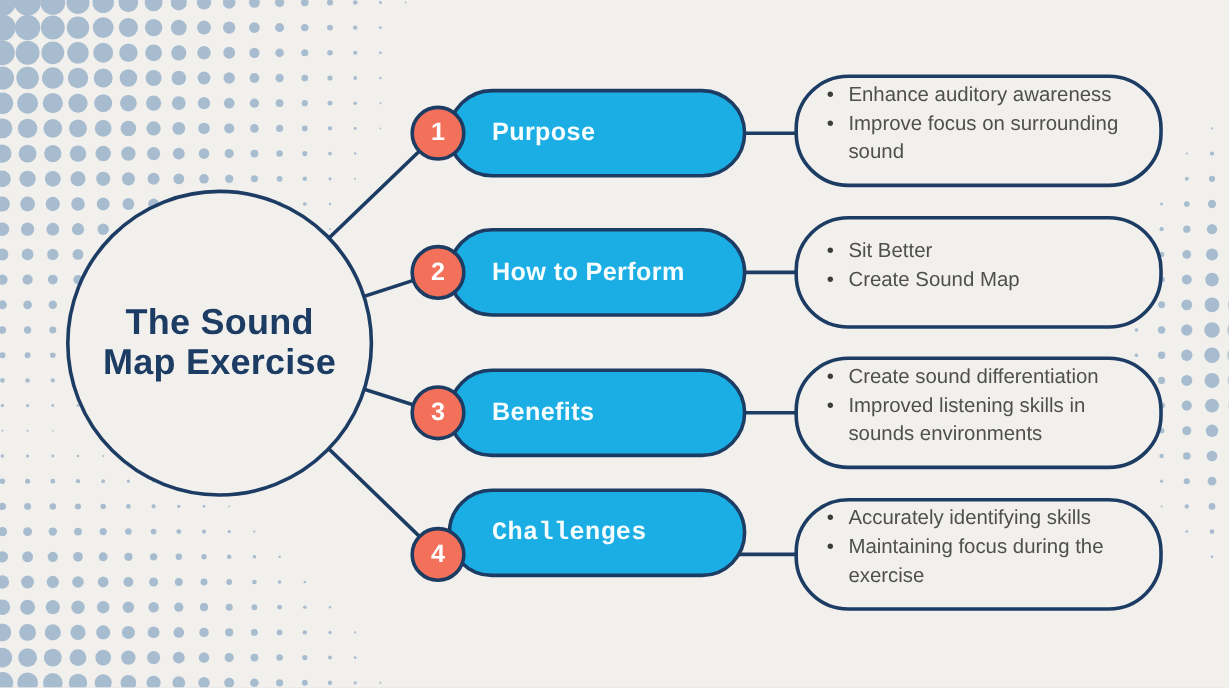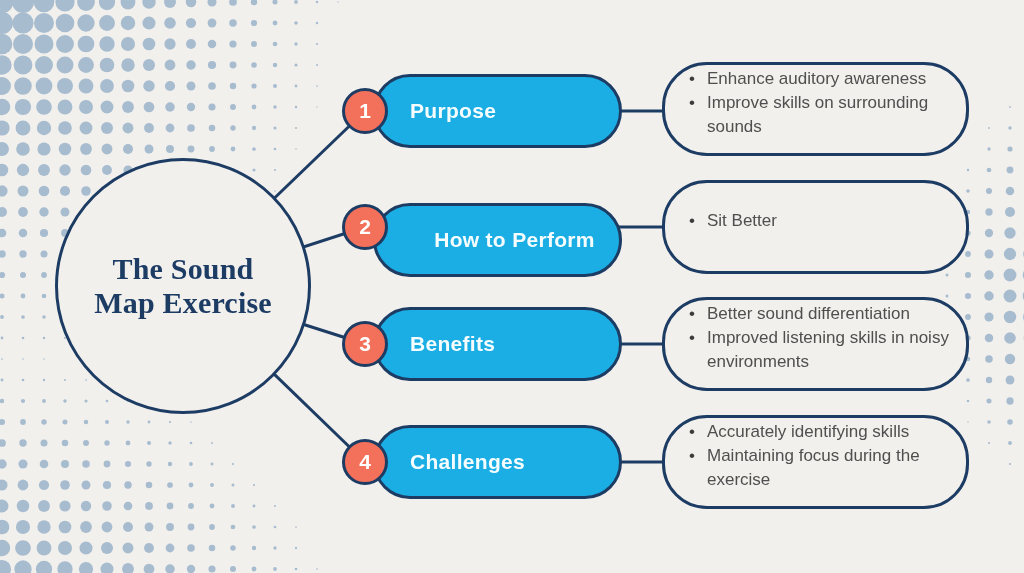--- a/index.html
+++ b/index.html
@@ -23,21 +23,20 @@
   #connectors line{stroke:var(--navy);stroke-width:3;}
 
   .center-circle{
     position:absolute;left:55px;top:158px;
     width:250px;height:250px;
     background:var(--background);
     border:3px solid var(--navy);
     border-radius:50%;
     display:flex;flex-direction:column;align-items:center;justify-content:center;
     text-align:center;
-    font-family:Liberation Serif, serif;
   }
   .center-title{
     color:var(--navy);
     font-size:30px;font-weight:bold;line-height:34px;
     letter-spacing:.2px;
   }
 
   .pill{
     position:absolute;left:373px;width:249px;height:74px;
     background:var(--cyan);
@@ -75,23 +74,23 @@
     font-size:17px;line-height:24px;
     padding-left:20px;
   }
   .detail-box li::before{
     content:"\2022";
     position:absolute;left:2px;top:0;
     color:#3c3c3c;
   }
   
   .pill.r1{top:74px;}  .badge.r1{top:88px;}  .detail-box.r1{top:62px;}
-  .pill.r2{top:203px;justify-content:center;} .badge.r2{top:204px;} .detail-box.r2{top:180px;}
+  .pill.r2{top:190px;} .badge.r2{top:204px;} .detail-box.r2{top:180px;}
   .pill.r3{top:307px;} .badge.r3{top:321px;} .detail-box.r3{top:297px;}
-  .pill.r4{top:425px;} .badge.r4{top:439px;} .detail-box.r4{top:415px;}
+  .pill.r4{top:407px;font-family:Liberation Mono, monospace;} .badge.r4{top:439px;} .detail-box.r4{top:415px;}
 </style>
 </head>
 <body>
 
 <div id="canvas">
 
   <svg class="layer" id="halftone" fill="#a7bccf">
       <circle cx="2" cy="2" r="11.20"></circle>
       <circle cx="2" cy="23" r="10.99"></circle>
       <circle cx="2" cy="44" r="10.33"></circle>
@@ -548,42 +547,43 @@
     </div>
   </div>
 
   <div class="pill r1">
     <span class="pill-label">Purpose</span>
   </div>
   <div class="badge r1">1</div>
   <div class="detail-box r1">
     <ul>
       <li>Enhance auditory awareness</li>
-      <li>Improve skills on surrounding sounds</li>
+      <li>Improve focus on surrounding sound</li>
     </ul>
   </div>
 
   <div class="pill r2">
     <span class="pill-label">How to Perform</span>
   </div>
   <div class="badge r2">2</div>
   <div class="detail-box r2">
     <ul>
       <li>Sit Better</li>
+      <li>Create Sound Map</li>
     </ul>
   </div>
 
   <div class="pill r3">
     <span class="pill-label">Benefits</span>
   </div>
   <div class="badge r3">3</div>
   <div class="detail-box r3">
     <ul>
-      <li>Better sound differentiation</li>
-      <li>Improved listening skills in noisy environments</li>
+      <li>Create sound differentiation</li>
+      <li>Improved listening skills in sounds environments</li>
     </ul>
   </div>
 
   <div class="pill r4">
     <span class="pill-label">Challenges</span>
   </div>
   <div class="badge r4">4</div>
   <div class="detail-box r4">
     <ul>
       <li>Accurately identifying skills</li>

